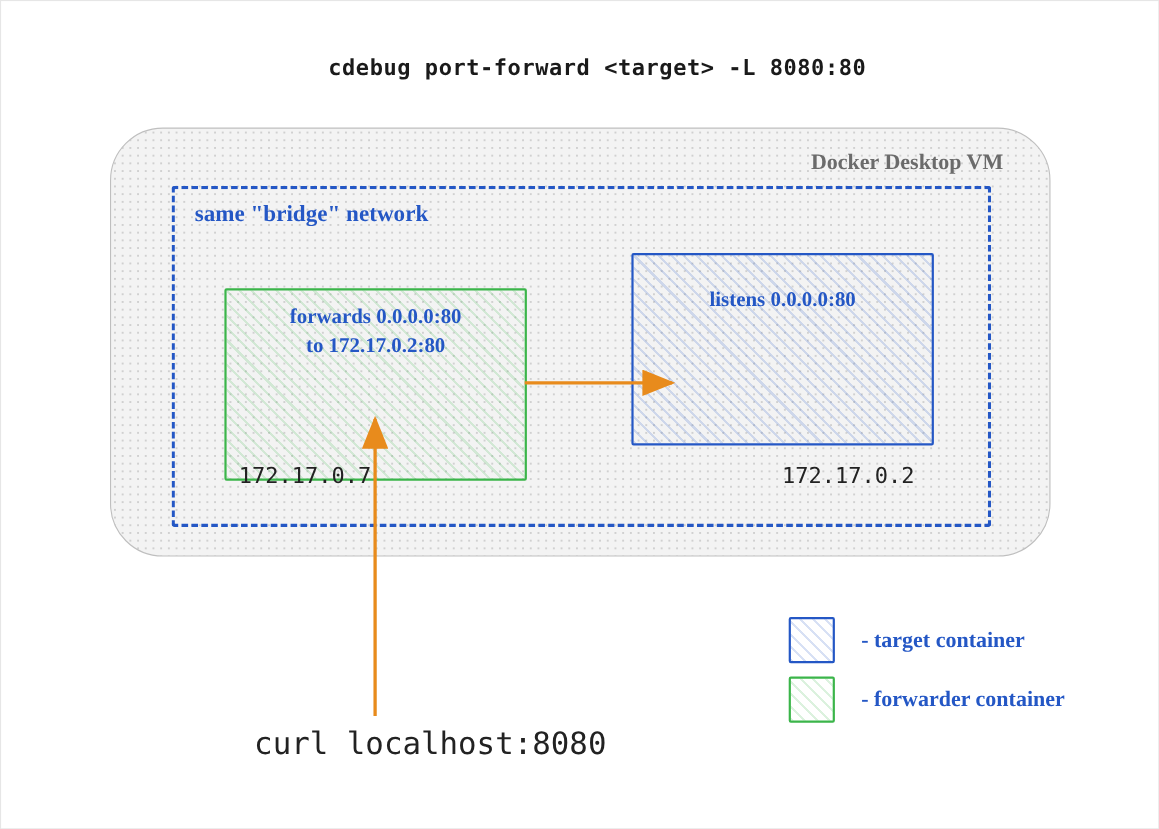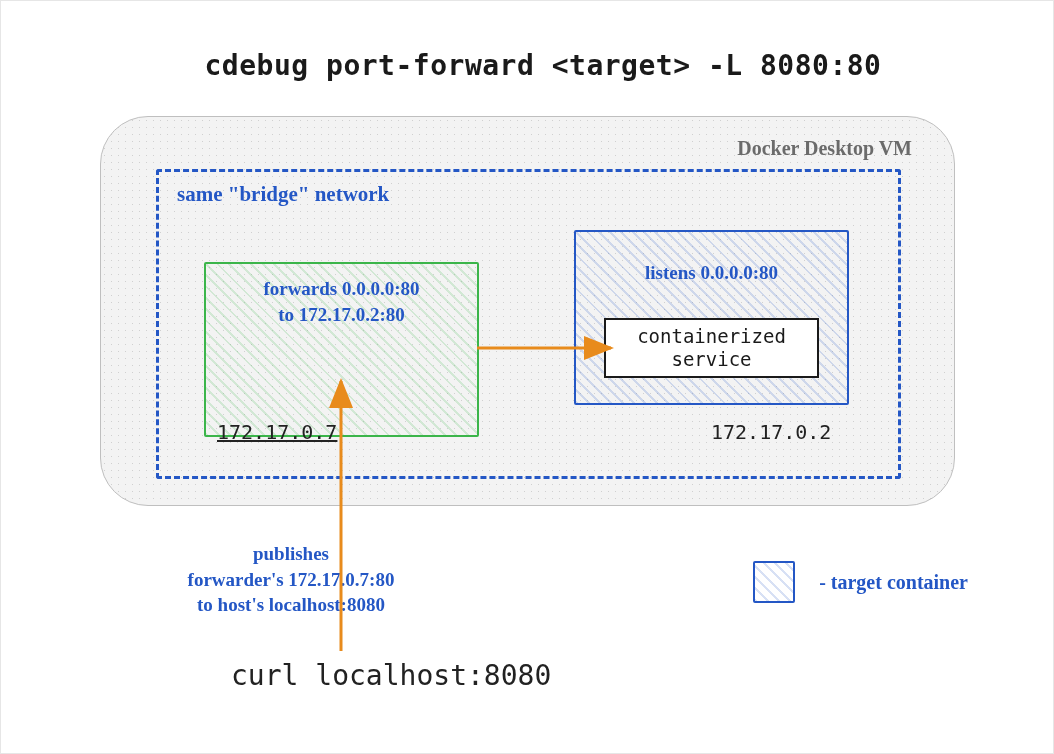--- a/index.html
+++ b/index.html
@@ -16,21 +16,21 @@
     height: 754px;
     background: #ffffff;
     border: 1px solid #e6e6e6;
   }
   .title {
     position: absolute;
     top: 48px;
     left: 0;
     right: 0;
     text-align: center;
-    font-size: 28px;
+    font-size: 20px;
     font-weight: 600;
     letter-spacing: 0.5px;
     padding-left: 32px;
   }
   .hand {
     font-family: "Comic Sans MS", "Segoe Script", cursive;
     font-weight: 600;
   }
   
   .vm {
@@ -116,21 +116,21 @@
     font-size: 19px;
     text-align: center;
     line-height: 1.2;
   }
   .ip-label {
     position: absolute;
     top: 248px;
     font-size: 20px;
     color: #222;
   }
-  .ip-left { left: 58px; text-decoration: underline; }
+  .ip-left { left: 58px; }
   .ip-right { left: 552px; text-align: center; }
   
   .pub-note {
     position: absolute;
     left: 150px;
     top: 540px;
     width: 280px;
     color: #2457c5;
     font-size: 19px;
     text-align: center;
@@ -190,45 +190,38 @@
 
       <div class="container-box hatch-green forwarder">
         <div class="box-caption hand">
           <span>forwards 0.0.0.0:80</span><br>
           <span>to 172.17.0.2:80</span>
         </div>
       </div>
 
       <div class="container-box hatch-blue target">
         <div class="box-caption hand" style="margin-top:28px">listens 0.0.0.0:80</div>
-        <div class="inner-box">
-          <div>
-            <span>containerized</span><br>
-            <span>service</span>
-          </div>
-        </div>
       </div>
 
       <div class="ip-label ip-left">172.17.0.7</div>
       <div class="ip-label ip-right">172.17.0.2</div>
     </div>
   </div>
 
-  <div class="pub-note hand">
-    <span>publishes</span><br>
-    <span>forwarder's 172.17.0.7:80</span><br>
-    <span>to host's localhost:8080</span>
-  </div>
 
   <div class="curl">curl localhost:8080</div>
 
   <div class="legend">
     <div class="legend-row">
       <div class="swatch hatch-blue" style="border-color:#2457c5"></div>
       <div class="legend-text hand">- target container</div>
+    </div>
+    <div class="legend-row">
+      <div class="swatch hatch-green" style="border-color:#3bb54a"></div>
+      <div class="legend-text hand">- forwarder container</div>
     </div>
   </div>
 
   <svg class="overlay">
     <defs>
       <marker id="arrowhead" markerWidth="10" markerHeight="8" refX="9" refY="4" orient="auto">
         <polygon points="0 0, 10 4, 0 8" fill="#e88b1c"></polygon>
       </marker>
     </defs>
 

